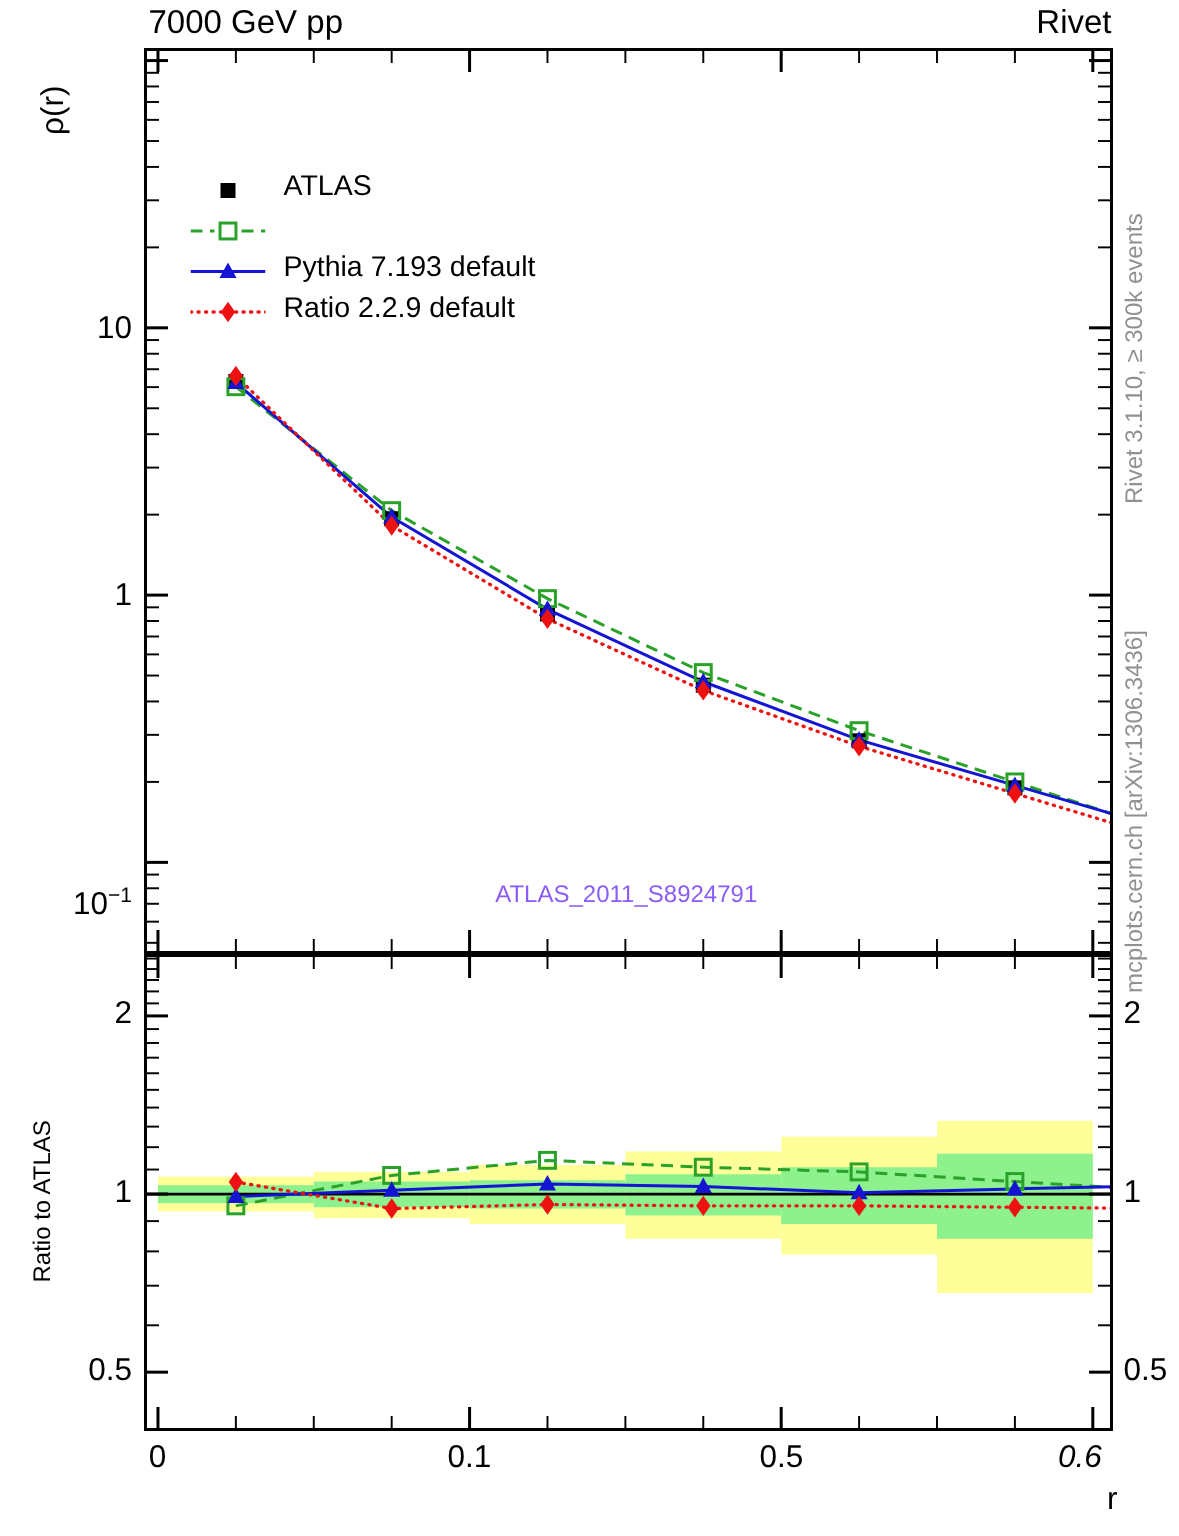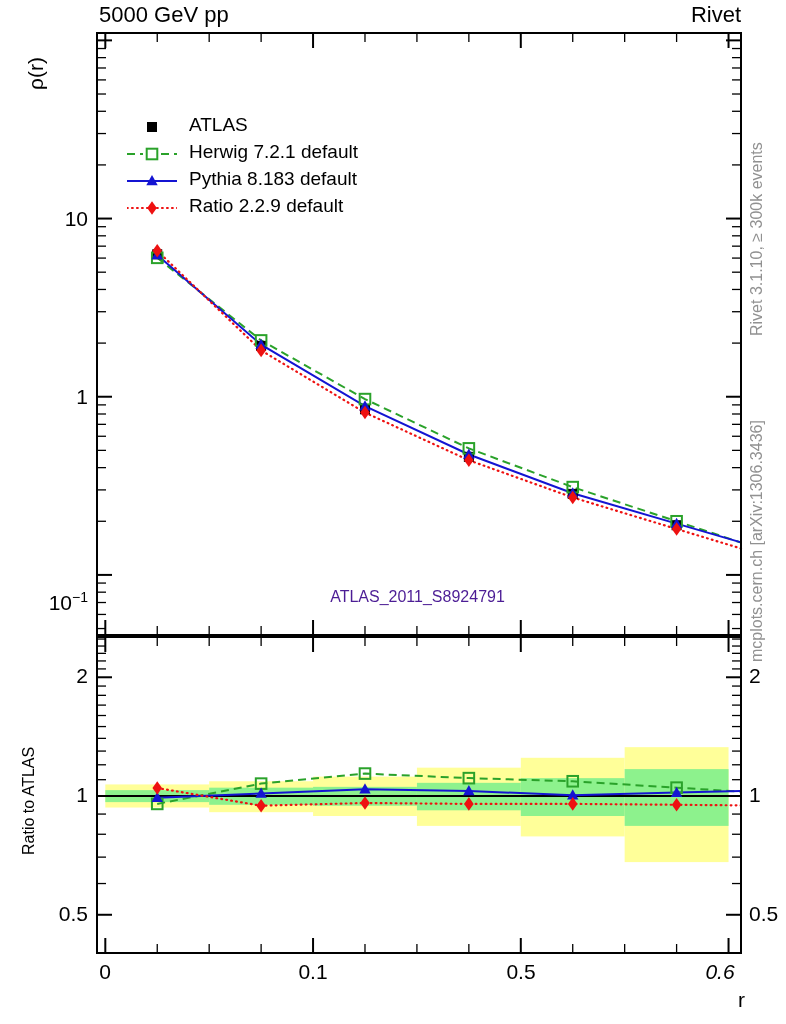--- a/index.html
+++ b/index.html
@@ -247,53 +247,52 @@
         <line x1="732" y1="660.943905406729" x2="740" y2="660.943905406729" stroke="#000" stroke-width="1.3"></line>
         <line x1="98" y1="653.3284646073917" x2="106" y2="653.3284646073917" stroke="#000" stroke-width="1.3"></line>
         <line x1="732" y1="653.3284646073917" x2="740" y2="653.3284646073917" stroke="#000" stroke-width="1.3"></line>
         <line x1="98" y1="646.0371851326464" x2="106" y2="646.0371851326464" stroke="#000" stroke-width="1.3"></line>
         <line x1="732" y1="646.0371851326464" x2="740" y2="646.0371851326464" stroke="#000" stroke-width="1.3"></line>
         <line x1="98" y1="639.0435933243465" x2="106" y2="639.0435933243465" stroke="#000" stroke-width="1.3"></line>
         <line x1="732" y1="639.0435933243465" x2="740" y2="639.0435933243465" stroke="#000" stroke-width="1.3"></line>
       </g>
     </svg>
 
-  <div class="lbl" style="left:99px;top:2px;font-size:22px;">5000 GeV pp</div>
+  <div class="lbl" style="left:99px;top:2px;font-size:22px;">7000 GeV pp</div>
   <div class="lbl" style="right:45px;top:2px;font-size:22px;">Rivet</div>
 
   <div class="lbl rot" style="left:24px;top:90px;font-size:21px;">ρ(r)</div>
   <div class="lbl rot" style="left:20px;top:855px;font-size:16px;">Ratio to ATLAS</div>
   <div class="lbl ticklab" style="right:41px;top:988px;">r</div>
 
   <div class="lbl rot" style="left:748px;top:336px;font-size:16px;color:#919191;">Rivet 3.1.10, ≥ 300k events</div>
   <div class="lbl rot" style="left:748px;top:662px;font-size:16px;color:#919191;">mcplots.cern.ch [arXiv:1306.3436]</div>
 
-  <div class="lbl" style="left:315px;top:588px;width:205px;text-align:center;font-size:16px;color:#4c1d95;">ATLAS_2011_S8924791</div>
+  <div class="lbl" style="left:315px;top:588px;width:205px;text-align:center;font-size:16px;color:#8b5cf6;">ATLAS_2011_S8924791</div>
 
   <div>
     <div class="legend-row" style="top:109px;">
       <svg class="swatch">
           <rect x="20.5" y="4.5" width="9" height="9" fill="#000000" stroke="#000000" stroke-width="1"></rect>
         </svg>
       <span>ATLAS</span>
     </div>
     <div class="legend-row" style="top:136px;">
       <svg class="swatch">
           <line x1="0" y1="9" x2="16" y2="9" stroke="#2aa22a" stroke-width="2" stroke-dasharray="8,5"></line>
           <line x1="34" y1="9" x2="50" y2="9" stroke="#2aa22a" stroke-width="2" stroke-dasharray="8,5"></line>
           <rect x="19.7" y="3.7" width="10.6" height="10.6" fill="#fff" stroke="#2aa22a" stroke-width="2"></rect>
         </svg>
-      <span>Herwig 7.2.1 default</span>
     </div>
     <div class="legend-row" style="top:163px;">
       <svg class="swatch">
           <line x1="0" y1="9" x2="50" y2="9" stroke="#1414d2" stroke-width="2"></line>
           <path d="M 25 3 L 30.7 13.3 L 19.3 13.3 Z" fill="#1414d2"></path>
         </svg>
-      <span>Pythia 8.183 default</span>
+      <span>Pythia 7.193 default</span>
     </div>
     <div class="legend-row" style="top:190px;">
       <svg class="swatch">
           <line x1="0" y1="9" x2="50" y2="9" stroke="#ee1111" stroke-width="2.2" stroke-dasharray="0.8,4.2" stroke-linecap="round"></line>
           <path d="M 25 2.2 L 29.8 9 L 25 15.8 L 20.2 9 Z" fill="#ee1111"></path>
         </svg>
       <span>Ratio 2.2.9 default</span>
     </div>
   </div>
 

